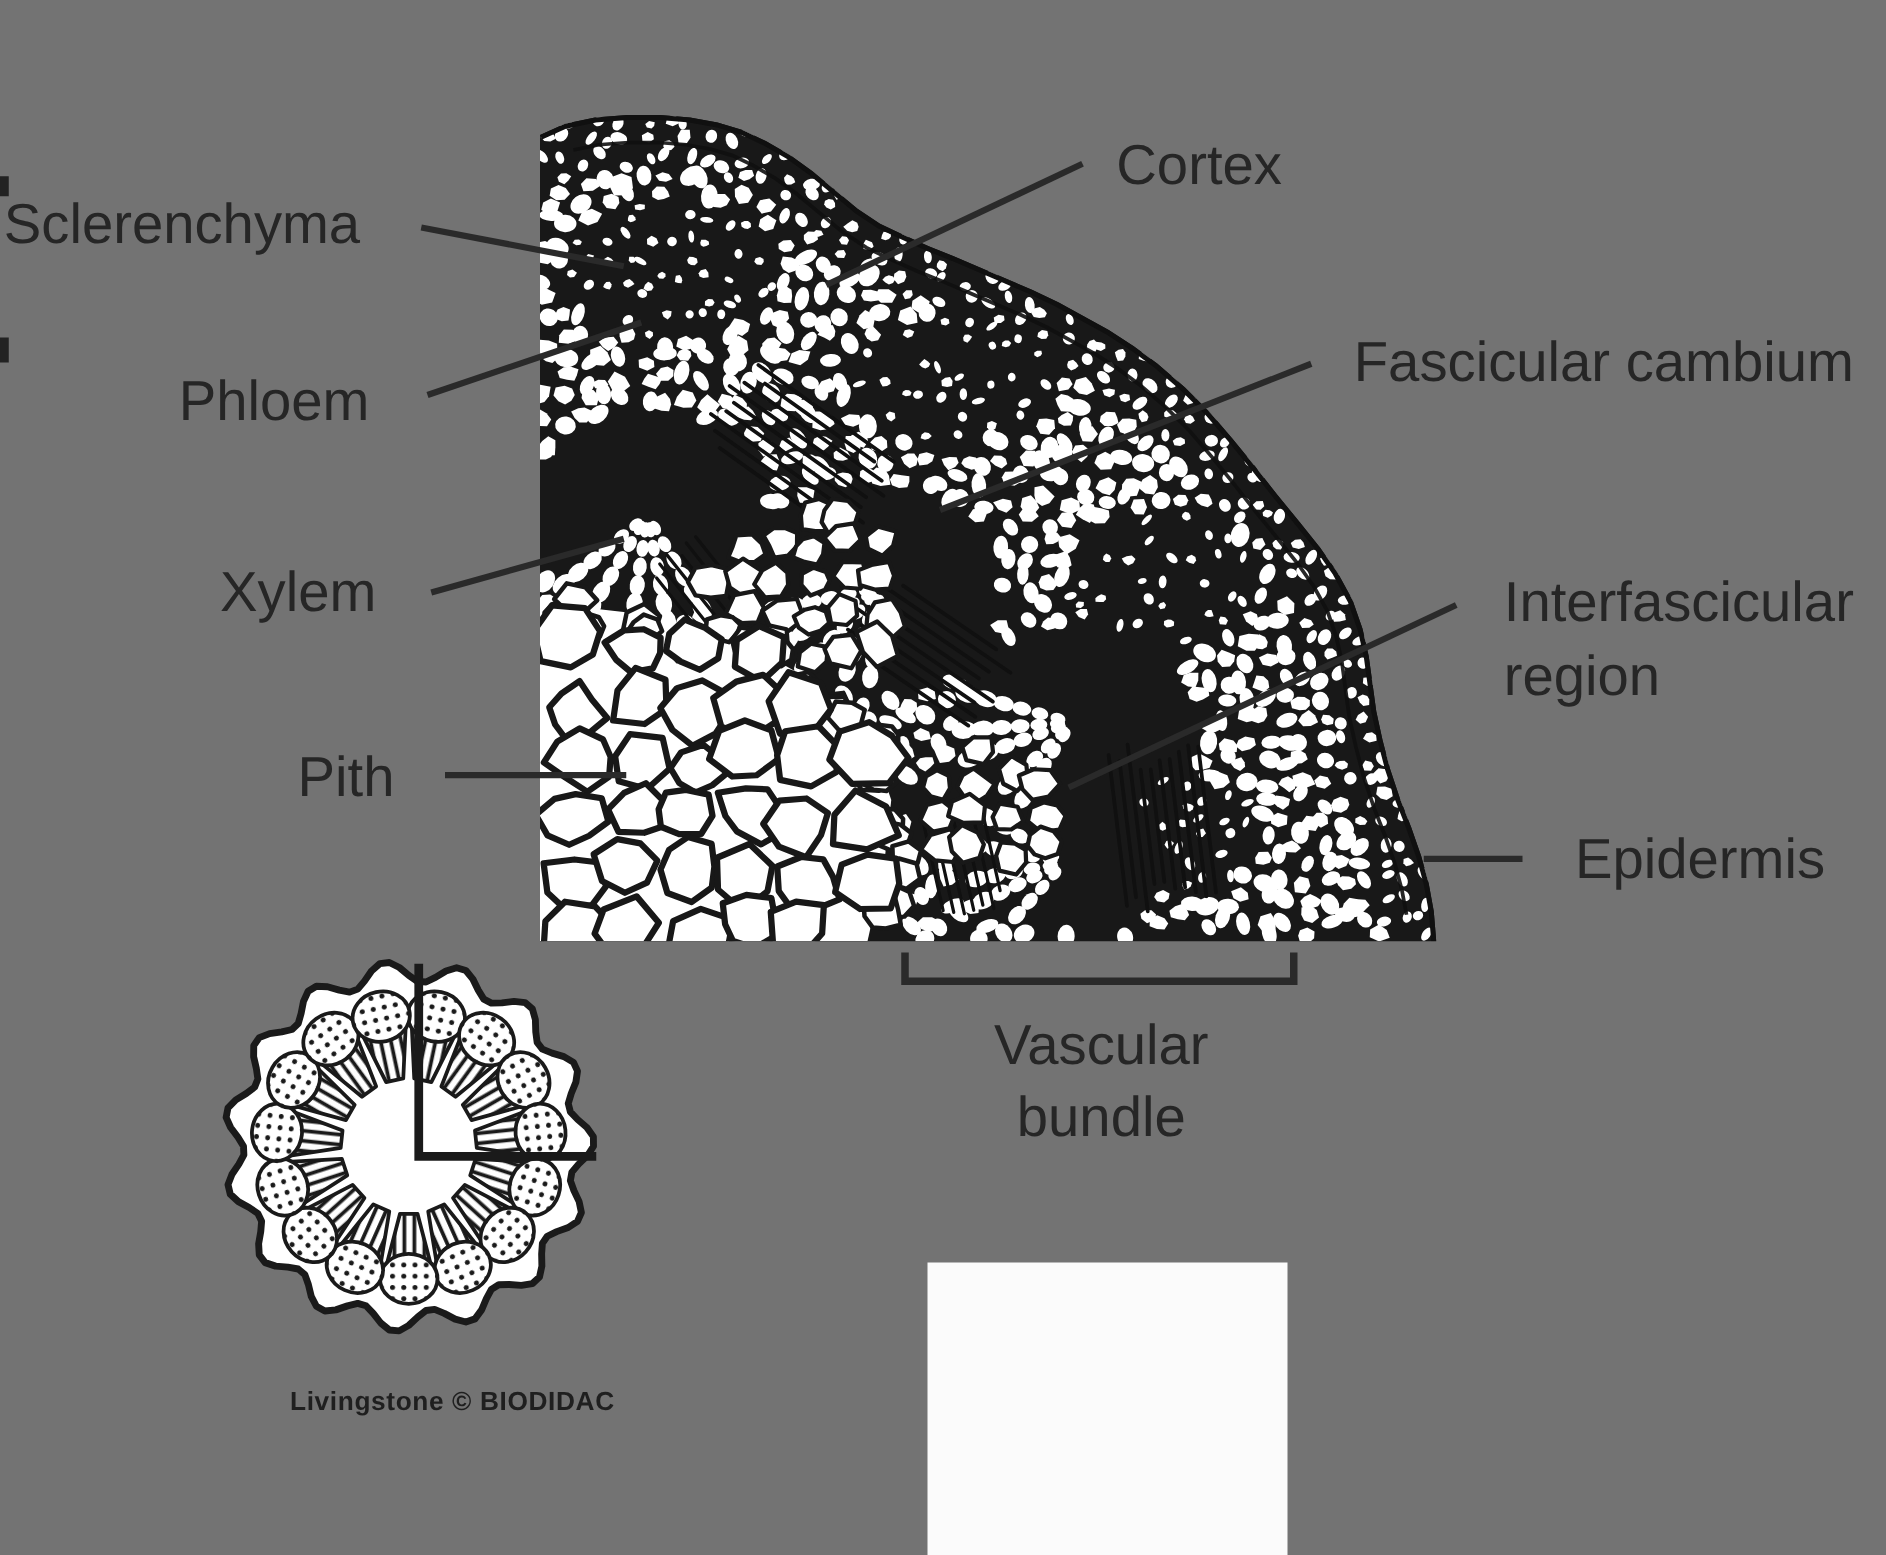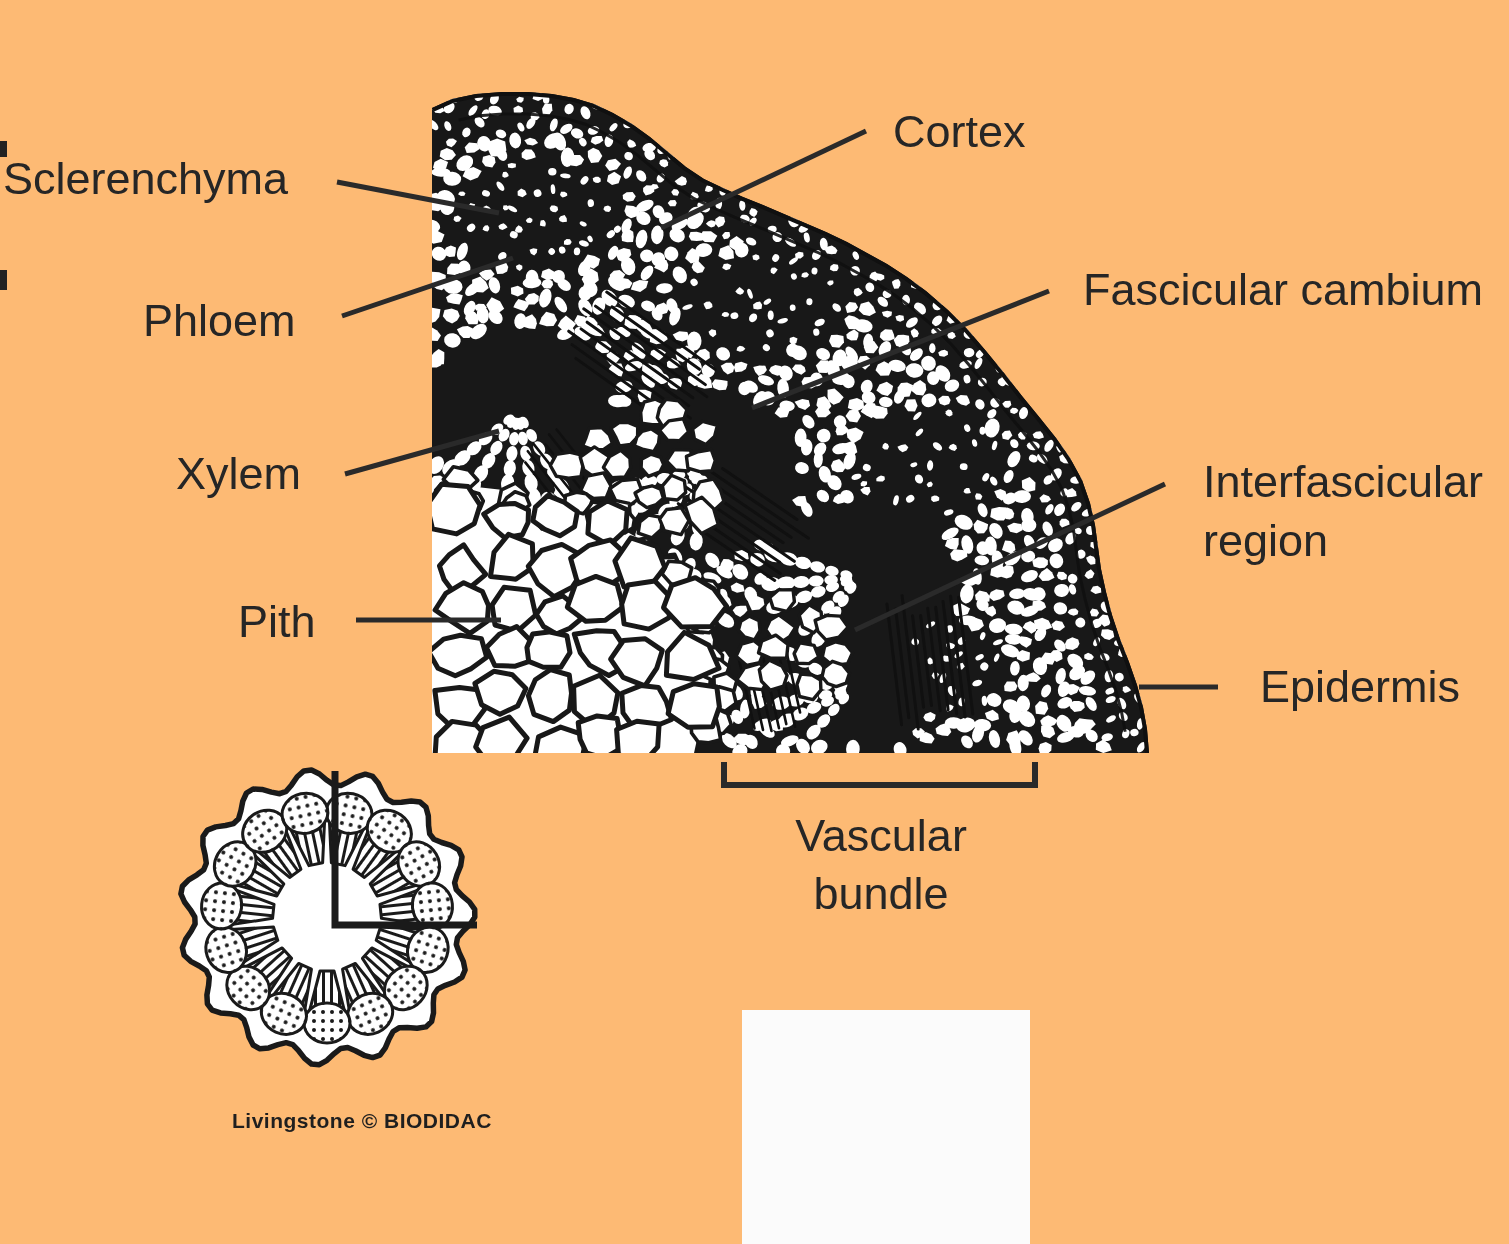--- a/index.html
+++ b/index.html
@@ -1,16 +1,16 @@
 <!DOCTYPE html>
 <html><head>
 <meta charset="utf-8">
 <style>
   html,body{margin:0;padding:0;background:#ffffff;}
-  .page{position:relative;width:1509px;height:1244px;background:#fdba74;overflow:hidden;}
+  .page{position:relative;width:1509px;height:1244px;background:#737373;overflow:hidden;}
   svg{display:block;}
   .lbl{font-family:"Liberation Sans",sans-serif;font-size:45px;fill:#262626;}
   .mid{text-anchor:middle;}
   .credit{font-family:"Liberation Sans",sans-serif;font-size:21px;font-weight:bold;fill:#1f1f1f;letter-spacing:0.5px;}
   .ld{stroke:#2a2a2a;stroke-width:5;fill:none;stroke-linecap:butt;}
   .br{stroke:#2a2a2a;stroke-width:6;fill:none;}
   .fleck{fill:#222;}
 </style>
 </head>
 <body>

